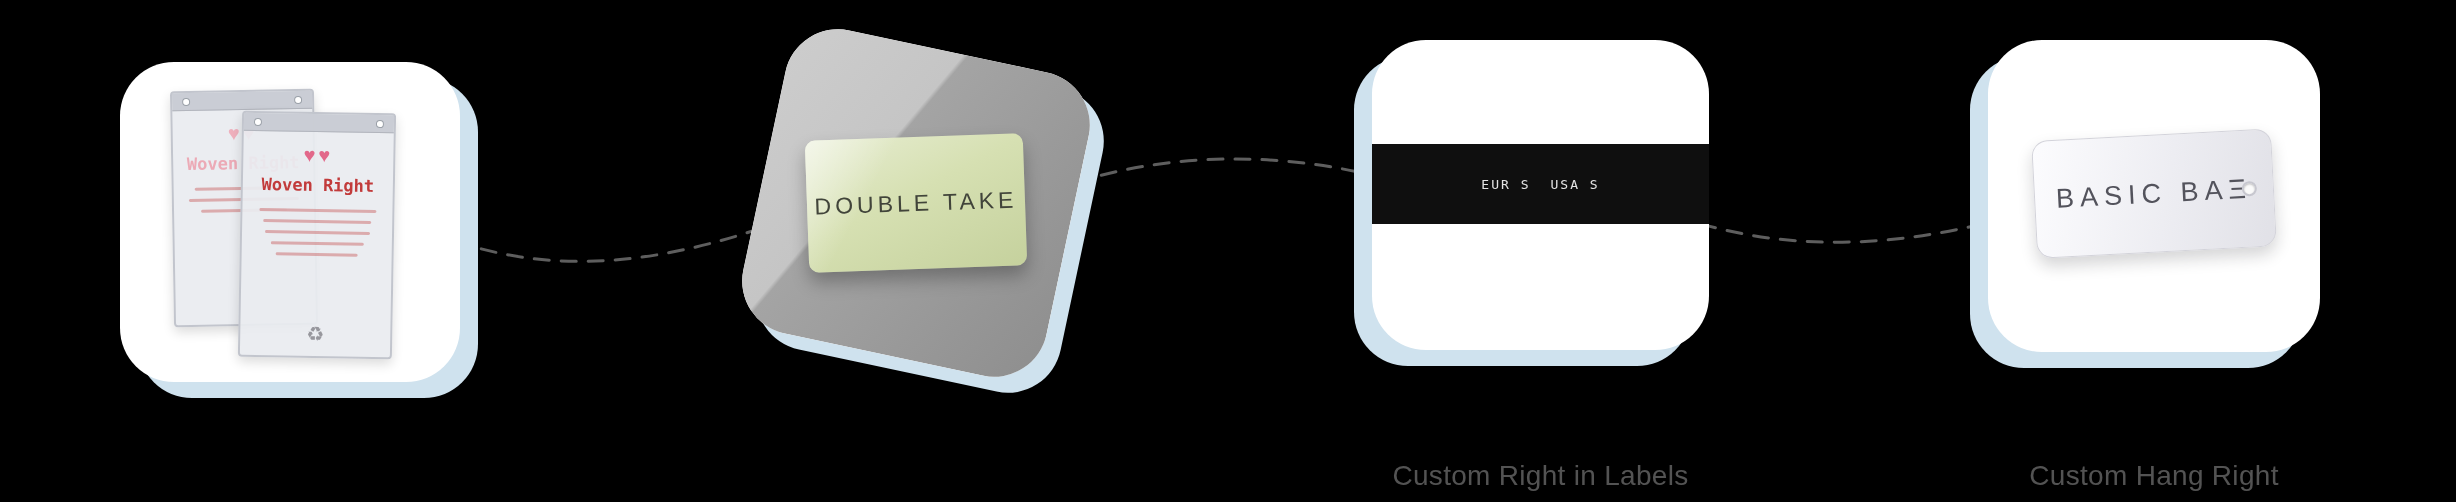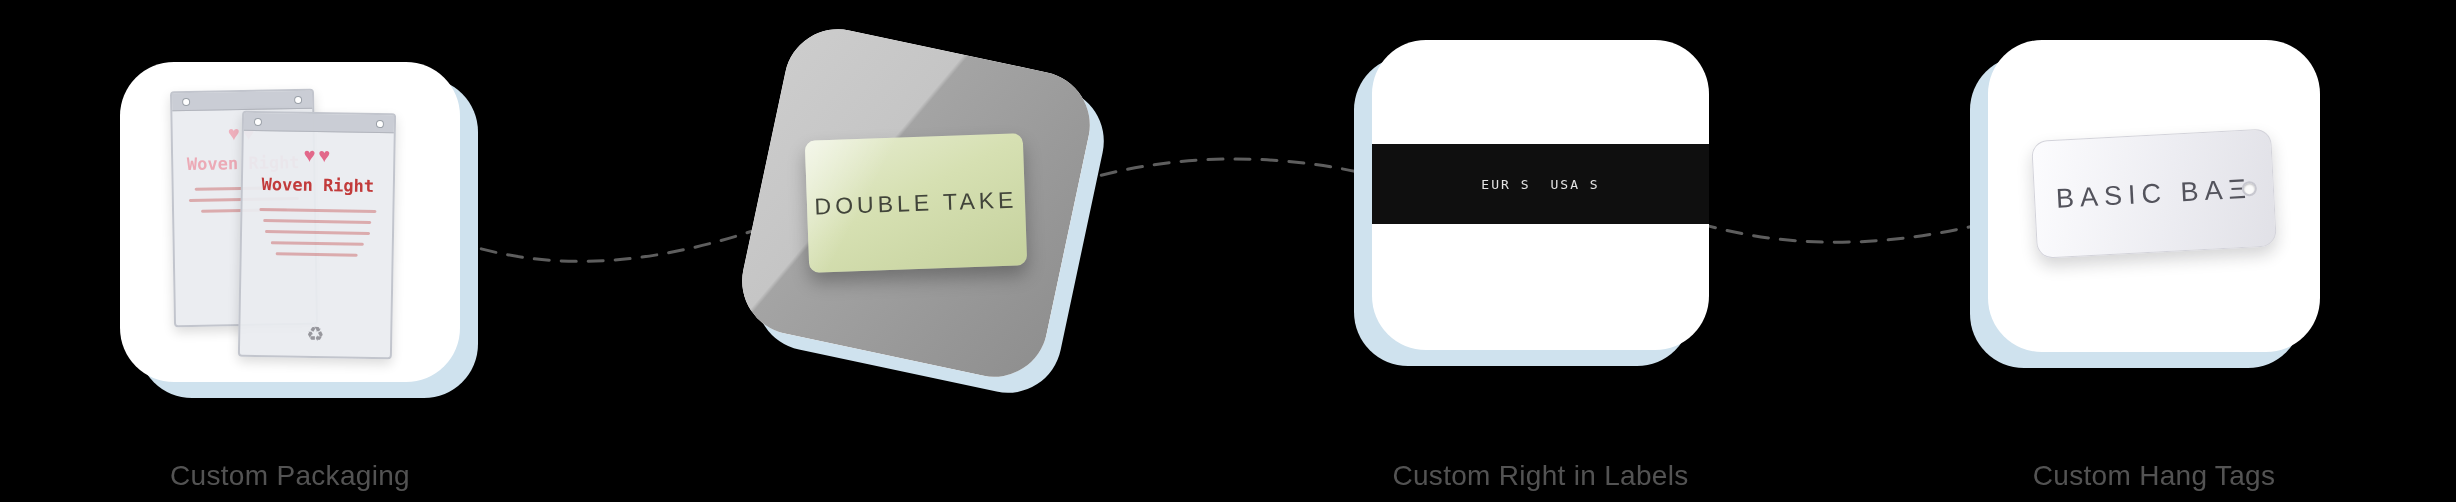--- a/index.html
+++ b/index.html
@@ -120,21 +120,20 @@
         <div class="tlines">
           <div class="tline tw2"></div>
             <div class="tline tw4"></div>
             <div class="tline tw1"></div>
           <div class="tline tw3"></div>
             <div class="tline tw5"></div>
         </div>
         <div class="recycle">♻</div>
       </div>
     </div>
-    <div class="step-label">Custom Packaging</div>
   </div>
 
   <div class="step step2">
     <div class="card-shadow"></div>
     <div class="card">
       <div class="photo"></div>
       <div class="green-bag">
         <div class="bag-sheen"></div>
         <div class="green-bag-text">DOUBLE TAKE</div>
       </div>
@@ -155,16 +154,16 @@
   </div>
 
   <div class="step step4">
     <div class="card-shadow"></div>
     <div class="card">
       <div class="hang-tag">
         <div class="tag-text">BASIC BAΞ</div>
         <div class="tag-hole"></div>
       </div>
     </div>
-    <div class="step-label">Custom Hang Tags</div>
+    <div class="step-label">Custom Hang Right</div>
   </div>
 
 </div>
 
 </body></html>

